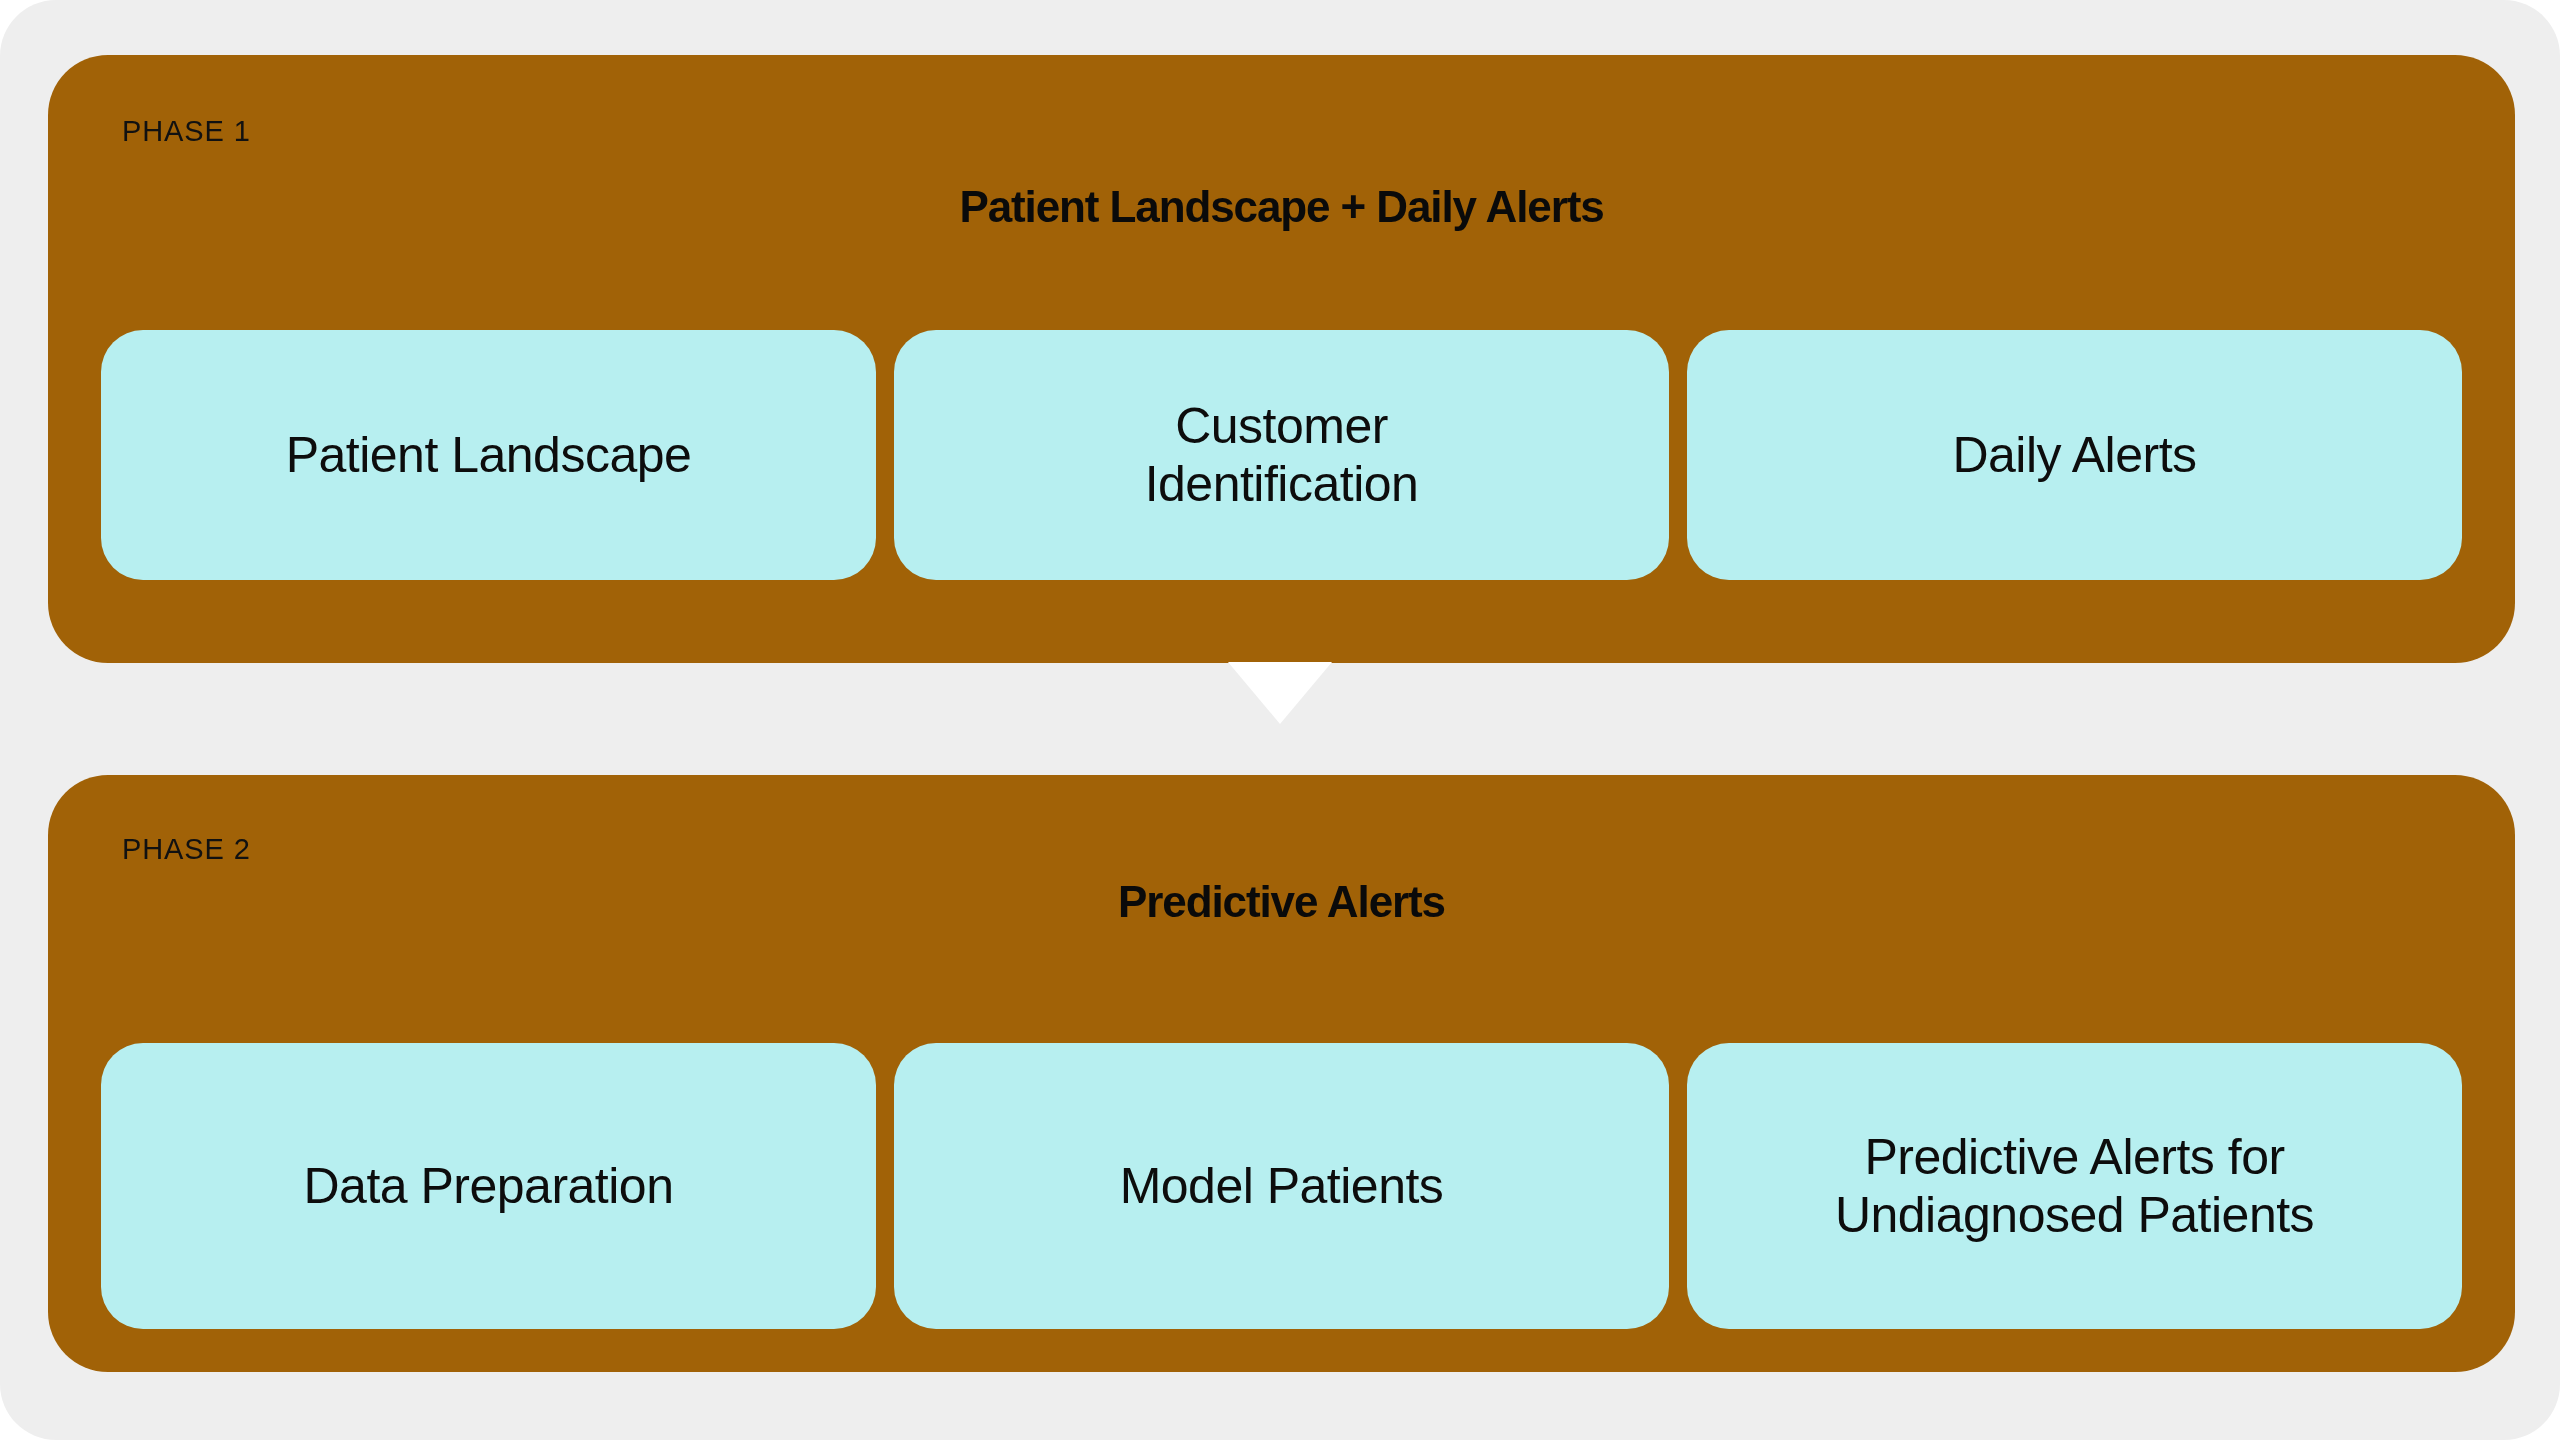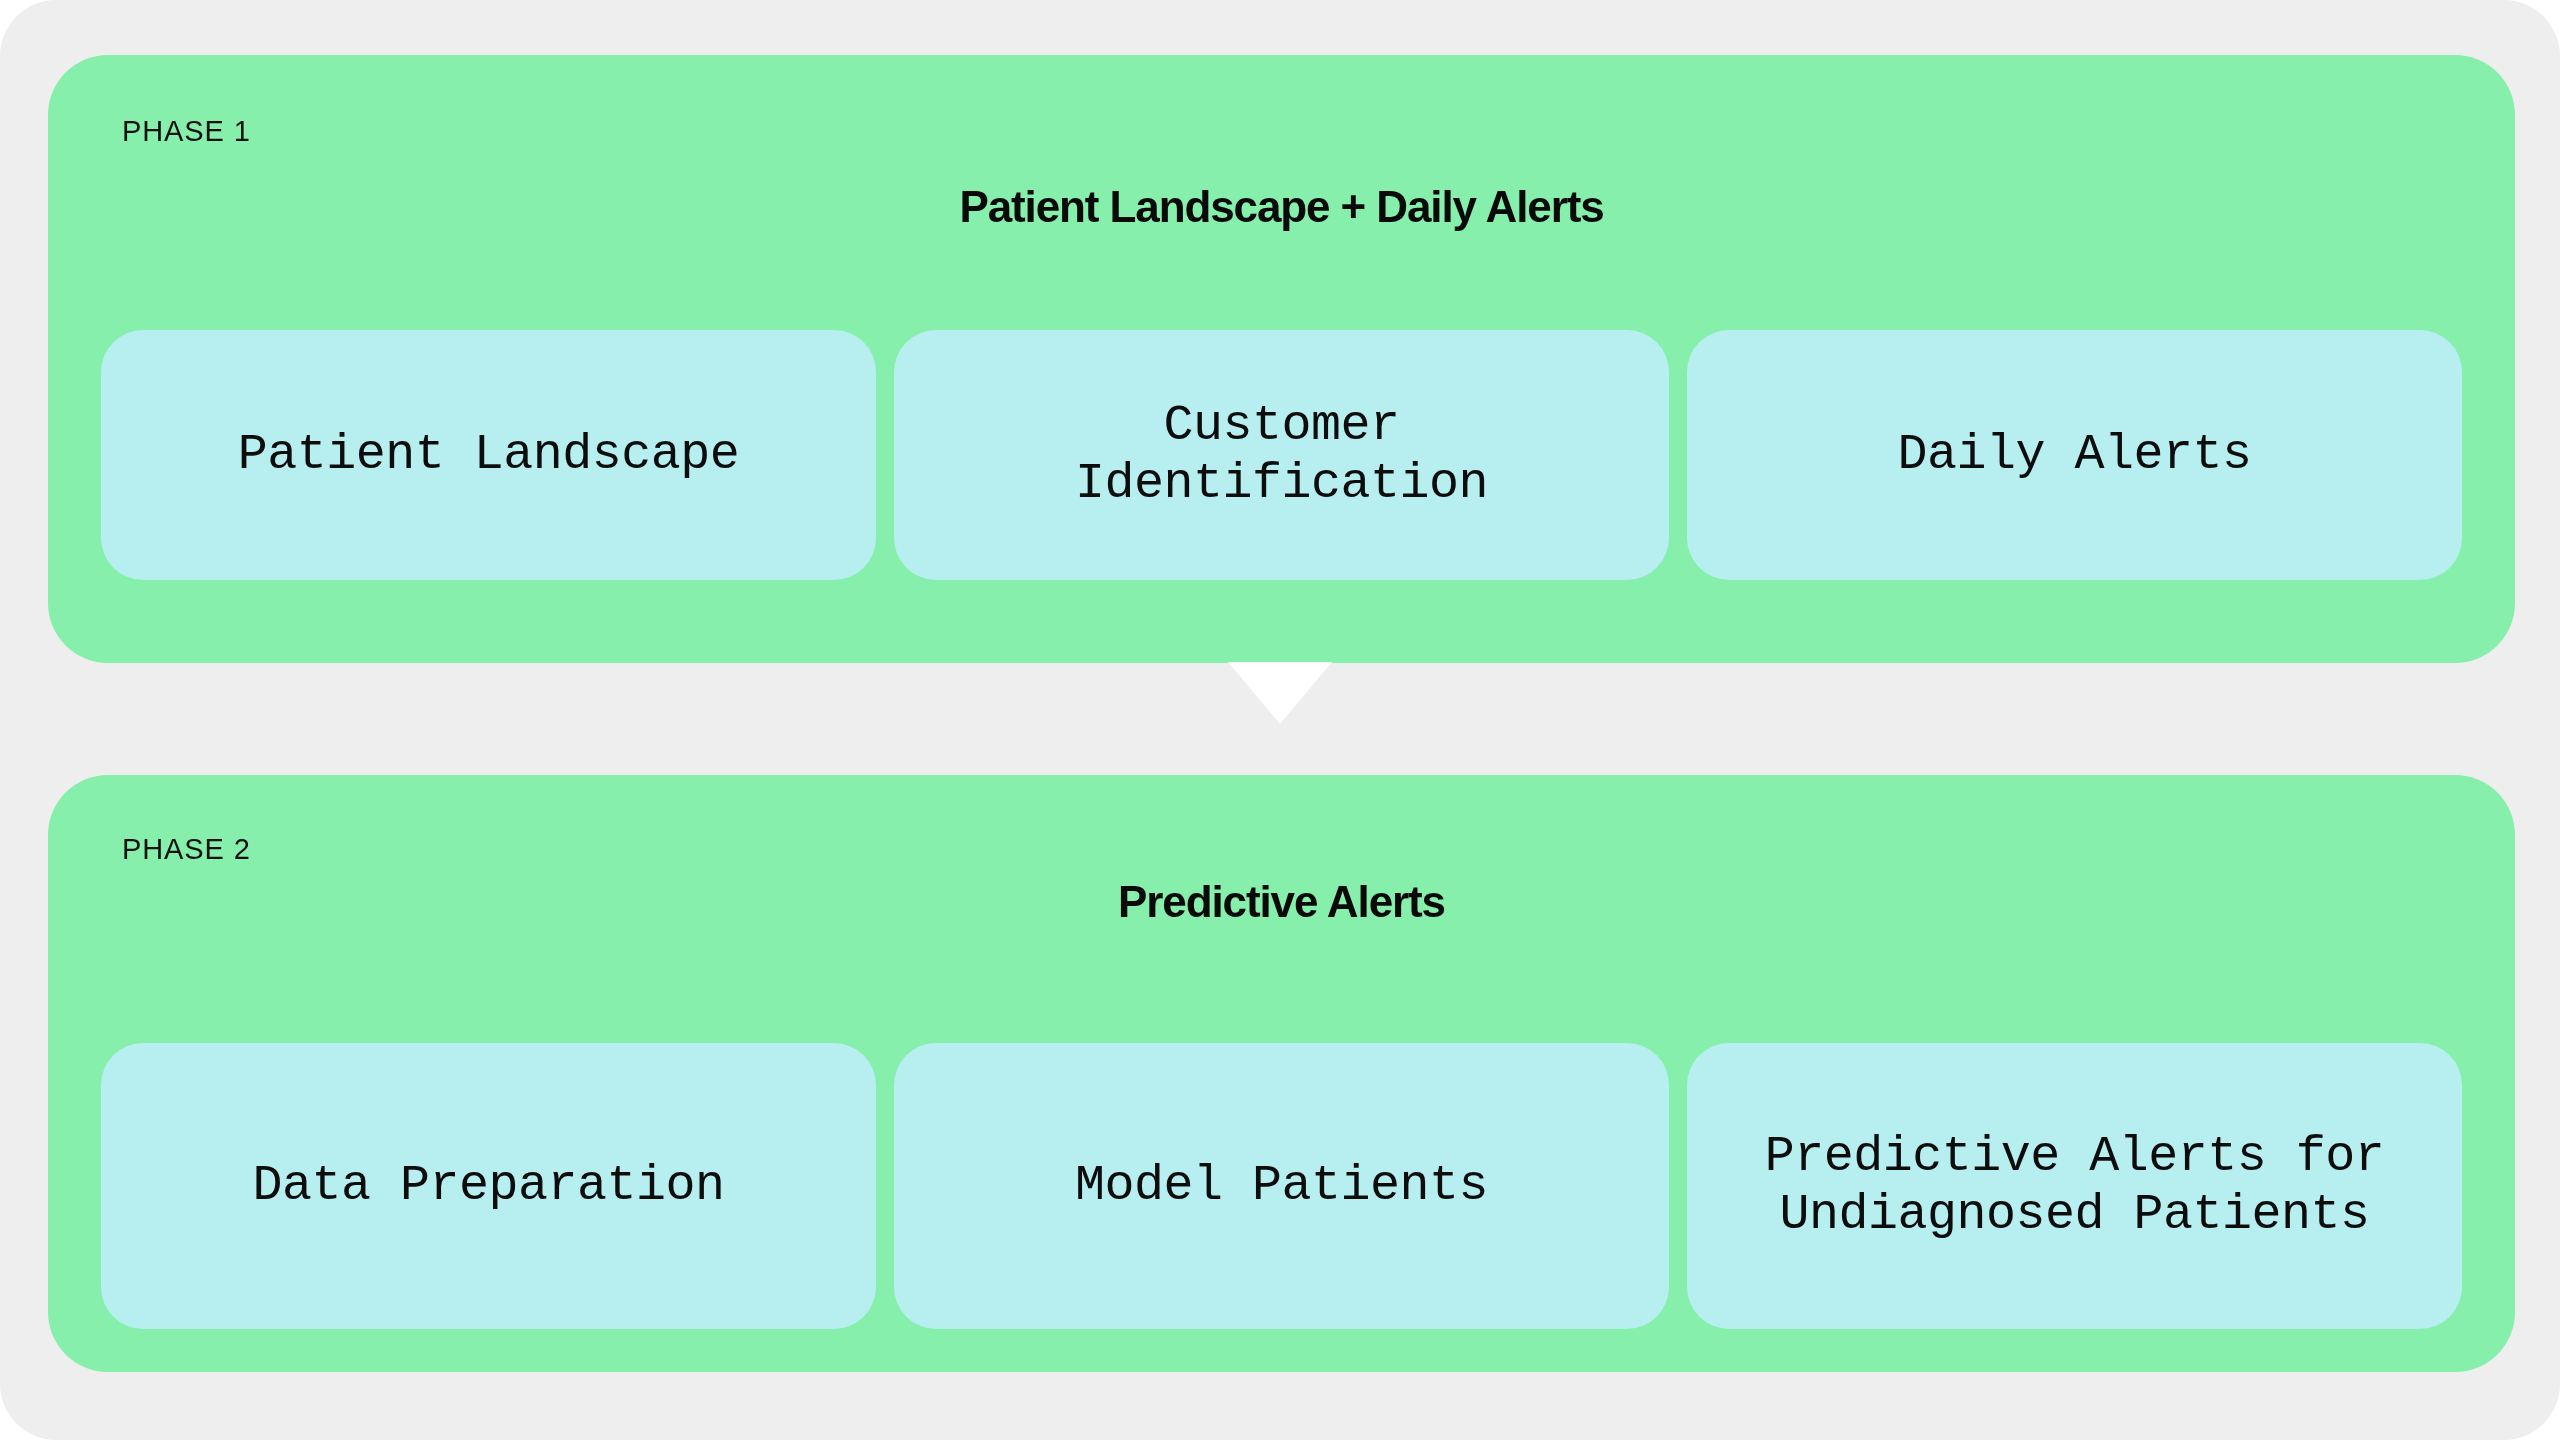--- a/index.html
+++ b/index.html
@@ -25,21 +25,21 @@
     border-radius: 56px;
     box-sizing: border-box;
     overflow: hidden;
   }
 
   
   .phase-card {
     position: absolute;
     left: 48px;
     width: 2467px;
-    background: #86efac;
+    background: #a16207;
     border-radius: 60px;
     box-sizing: border-box;
   }
   #phase-1-card {
     top: 55px;
     height: 608px;
   }
   #phase-2-card {
     top: 775px;
     height: 597px;
@@ -85,21 +85,20 @@
   #phase-1-card .phase-title { top: 90px; }
   #phase-2-card .phase-title { top: 88px; margin-top: 14px; }
 
   
   .pill-row {
     position: absolute;
     left: 53px;
     right: 53px;
     display: flex;
     gap: 18px;
-    font-family: Liberation Mono, monospace;
   }
   #phase-1-card .pill-row { top: 275px; height: 250px; }
   #phase-2-card .pill-row { top: 268px; height: 286px; }
 
   .pill {
     flex: 1 1 0;
     background: #b7eff0;
     border-radius: 42px;
     display: flex;
     align-items: center;

